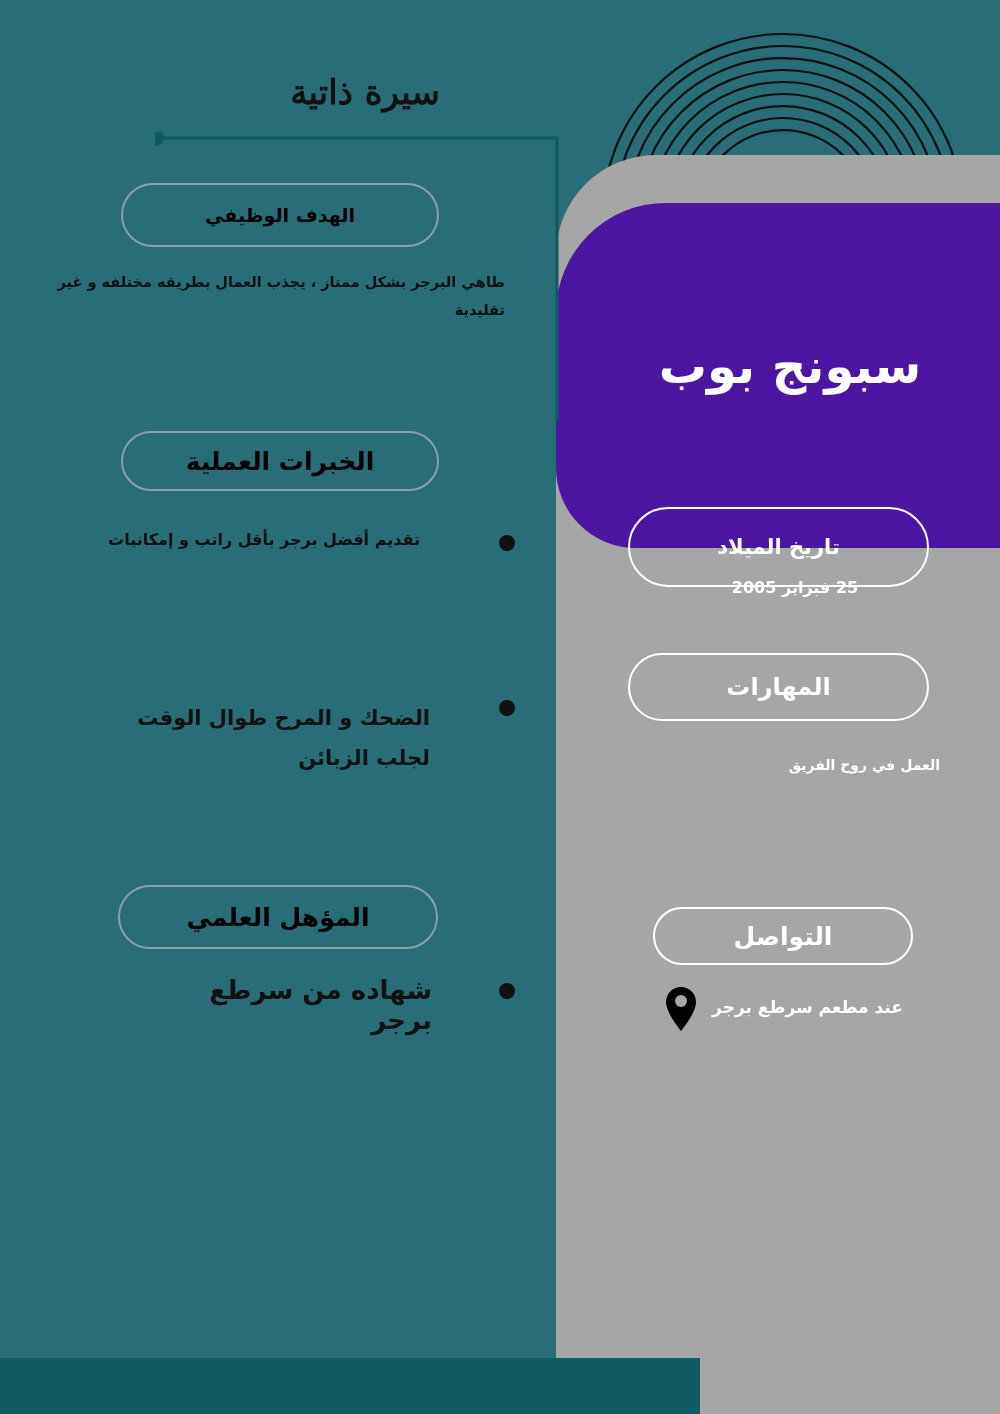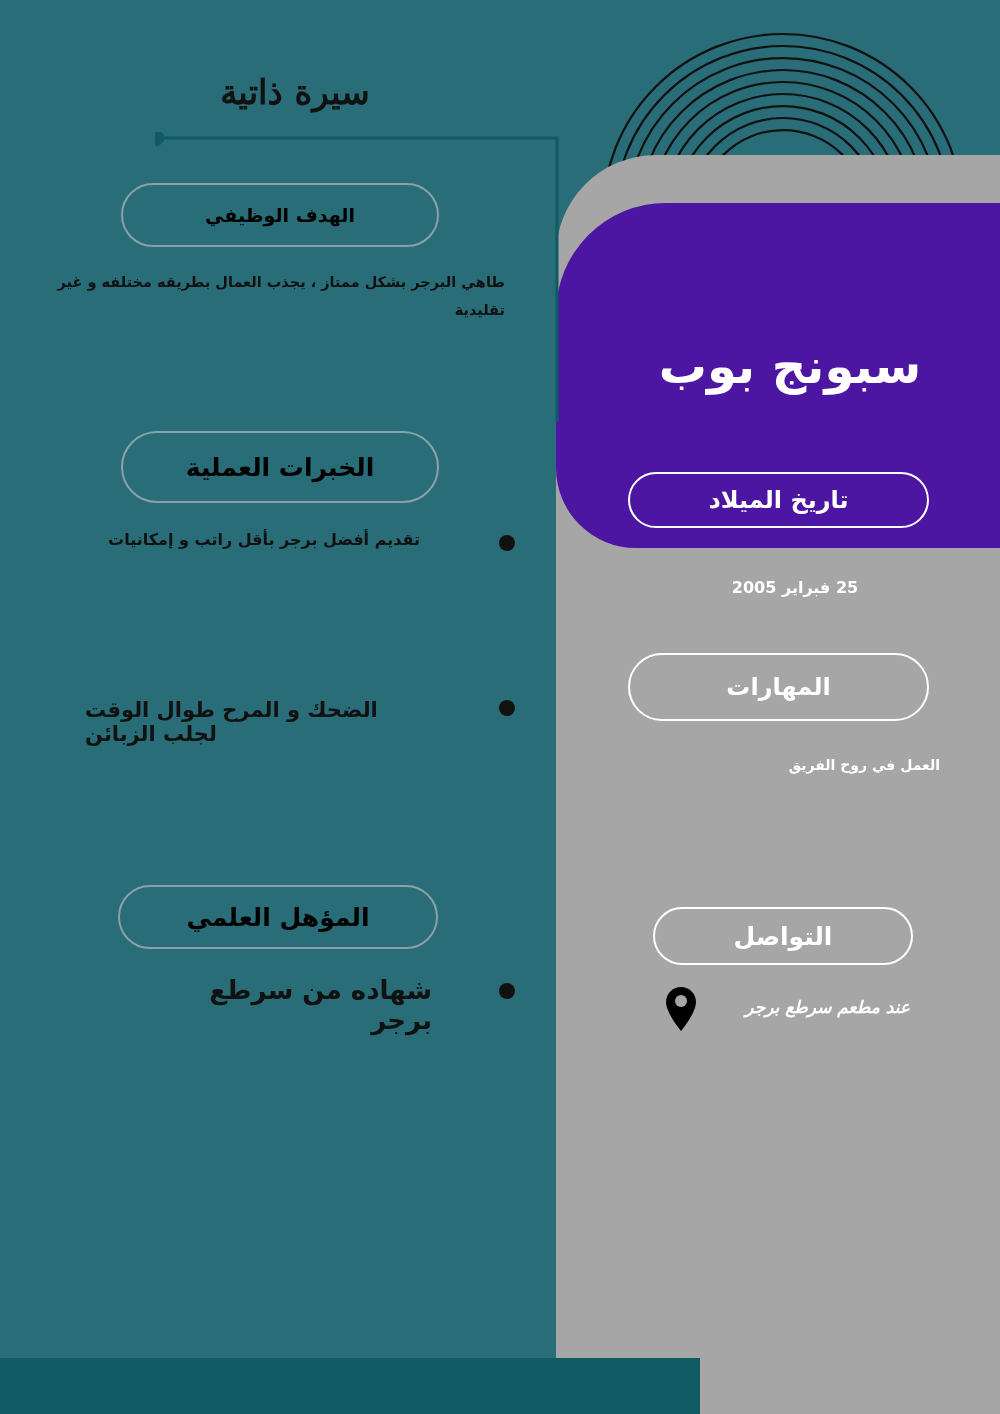--- a/index.html
+++ b/index.html
@@ -3,21 +3,21 @@
 <meta charset="utf-8">
 <style>
   html, body { margin:0; padding:0; }
   body { width:1000px; height:1414px; position:relative; overflow:hidden; background:#286d77; font-family:"DejaVu Sans", sans-serif; }
   .abs { position:absolute; }
   .left-bg { left:0; top:0; width:1000px; height:1414px; background:#286d77; }
   .bottom-bar { left:0; top:1358px; width:700px; height:56px; background:#0f5a63; }
   .gray-panel { left:556px; top:155px; width:500px; height:1300px; background:#a6a6a6; border-top-left-radius:100px; }
   .purple-card { left:556px; top:203px; width:470px; height:345px; background:#4c16a3; border-top-left-radius:110px; border-bottom-left-radius:80px; }
   .arcs { left:598px; top:24px; width:370px; height:190px; }
-  .title { left:150px; top:72px; width:290px; text-align:center; font-size:34px; font-weight:bold; color:#111; direction:rtl; font-family:"DejaVu Serif", serif; }
+  .title { left:150px; top:72px; width:290px; text-align:right; font-size:34px; font-weight:bold; color:#111; direction:rtl; font-family:"DejaVu Serif", serif; }
   .connector { left:155px; top:132px; width:405px; height:290px; }
   .pill { position:absolute; border:2px solid #8aa1a8; border-radius:40px; display:flex; align-items:center; justify-content:center; direction:rtl; color:#000000; font-weight:bold; box-sizing:border-box; }
   .pill-white { border:2.5px solid #ffffff; color:#ffffff; }
   .text { position:absolute; direction:rtl; color:#111; }
   .dot { position:absolute; width:16px; height:16px; border-radius:50%; background:#111; }
 </style>
 </head>
 <body>
 
 <div class="abs left-bg"></div>
@@ -43,37 +43,37 @@
 <svg class="abs connector" viewBox="0 0 405 290">
   <circle cx="1" cy="6" r="8" fill="#0f5a63"></circle>
   <path d="M1,6 L402,6 L402,290" fill="none" stroke="#0f5a63" stroke-width="3"></path>
 </svg>
 
 <div class="abs title">سيرة ذاتية</div>
 
 <div class="pill" style="left:121px;top:183px;width:318px;height:64px;font-size:19px;">الهدف الوظيفي</div>
 <div class="text" style="left:55px;top:268px;width:450px;font-size:14.5px;line-height:28px;text-align:right;font-weight:bold;">طاهي البرجر بشكل ممتاز ، يجذب العمال بطريقه مختلفه و غير تقليدية</div>
 
-<div class="pill" style="left:121px;top:431px;width:318px;height:72px;font-size:25px;">الخبرات العملية</div>
+<div class="pill" style="left:121px;top:431px;width:318px;height:60px;font-size:25px;">الخبرات العملية</div>
 <div class="dot" style="left:499px;top:535px;"></div>
 <div class="text" style="left:100px;top:530px;width:320px;font-size:16px;text-align:right;font-weight:bold;">تقديم أفضل برجر بأقل راتب و إمكانيات</div>
 <div class="dot" style="left:499px;top:700px;"></div>
-<div class="text" style="left:85px;top:698px;width:345px;font-size:21px;line-height:24px;text-align:left;font-weight:bold;">الضحك و المرح طوال الوقت لجلب الزبائن</div>
+<div class="text" style="left:85px;top:698px;width:345px;font-size:21px;line-height:40px;text-align:right;font-weight:bold;">الضحك و المرح طوال الوقت لجلب الزبائن</div>
 
 <div class="pill" style="left:118px;top:885px;width:320px;height:64px;font-size:25px;">المؤهل العلمي</div>
 <div class="dot" style="left:499px;top:983px;"></div>
 <div class="text" style="left:140px;top:975px;width:292px;font-size:26px;text-align:right;font-weight:bold;">شهاده من سرطع برجر</div>
 
 <div class="text" style="left:640px;top:310px;width:300px;font-size:48px;font-weight:bold;color:#fff;text-align:center;margin-top:28px;">سبونج بوب</div>
 
-<div class="pill pill-white" style="left:628px;top:472px;width:301px;height:56px;font-size:24px;">تاريخ الميلاد</div>
+<div class="pill pill-white" style="left:628px;top:507px;width:301px;height:80px;font-size:21px;">تاريخ الميلاد</div>
 <div class="text" style="left:650px;top:578px;width:290px;font-size:16px;font-weight:bold;color:#fff;text-align:center;">25 فبراير 2005</div>
 
 <div class="pill pill-white" style="left:628px;top:653px;width:301px;height:68px;font-size:24px;">المهارات</div>
 <div class="text" style="left:660px;top:757px;width:280px;font-size:14px;font-weight:bold;color:#fff;text-align:right;">العمل في روح الفريق</div>
 
 <div class="pill pill-white" style="left:653px;top:907px;width:260px;height:58px;font-size:25px;">التواصل</div>
 
 <svg class="abs" style="left:665px;top:986px;width:32px;height:46px;" viewBox="0 0 32 46">
   <path d="M16,1 C7.7,1 1,7.7 1,16 C1,27 16,45 16,45 C16,45 31,27 31,16 C31,7.7 24.3,1 16,1 Z" fill="#000"></path>
   <circle cx="16" cy="15" r="6" fill="#a6a6a6"></circle>
 </svg>
-<div class="text" style="left:705px;top:997px;width:205px;font-size:17px;font-weight:bold;color:#fff;text-align:right;font-style:italic;">عند مطعم سرطع برجر</div>
+<div class="text" style="left:705px;top:997px;width:205px;font-size:17px;font-weight:bold;color:#fff;text-align:center;">عند مطعم سرطع برجر</div>
 
 </body></html>

